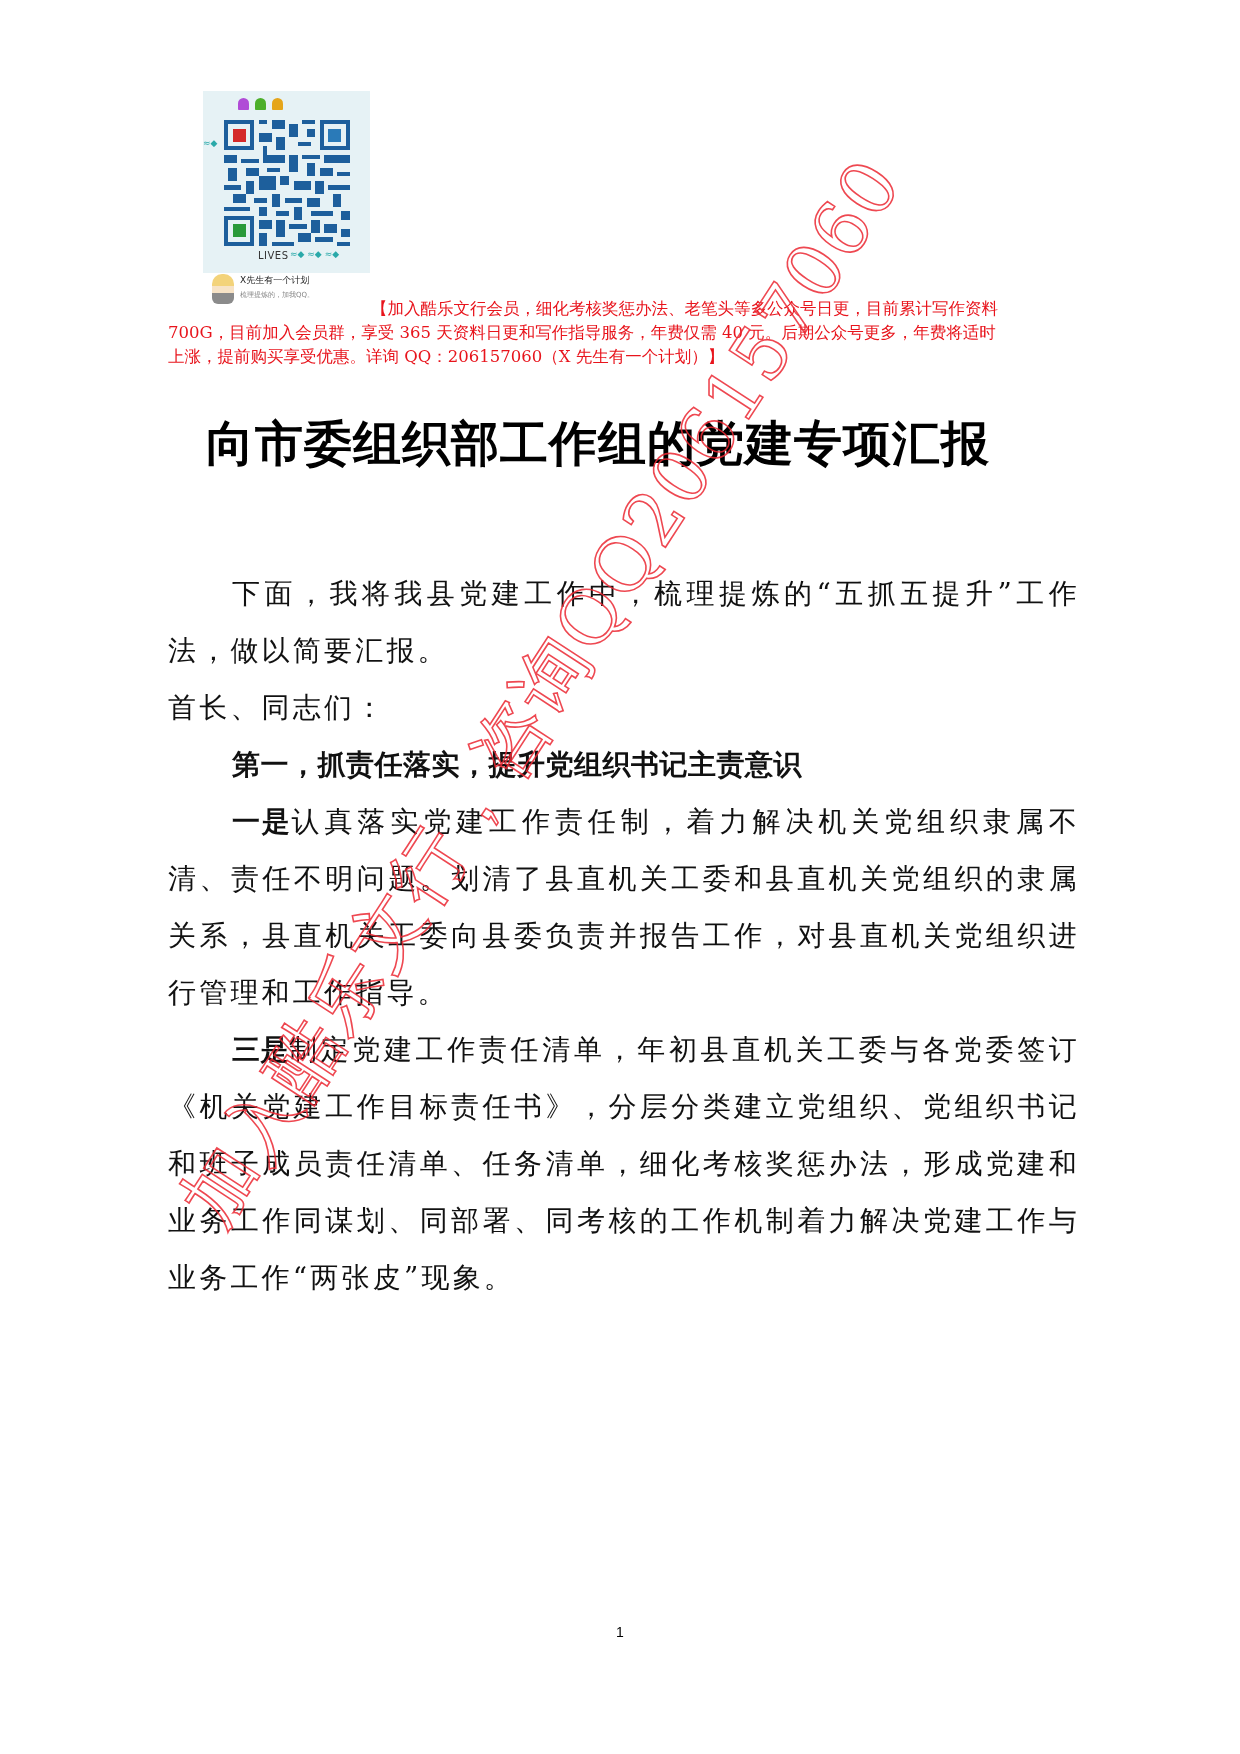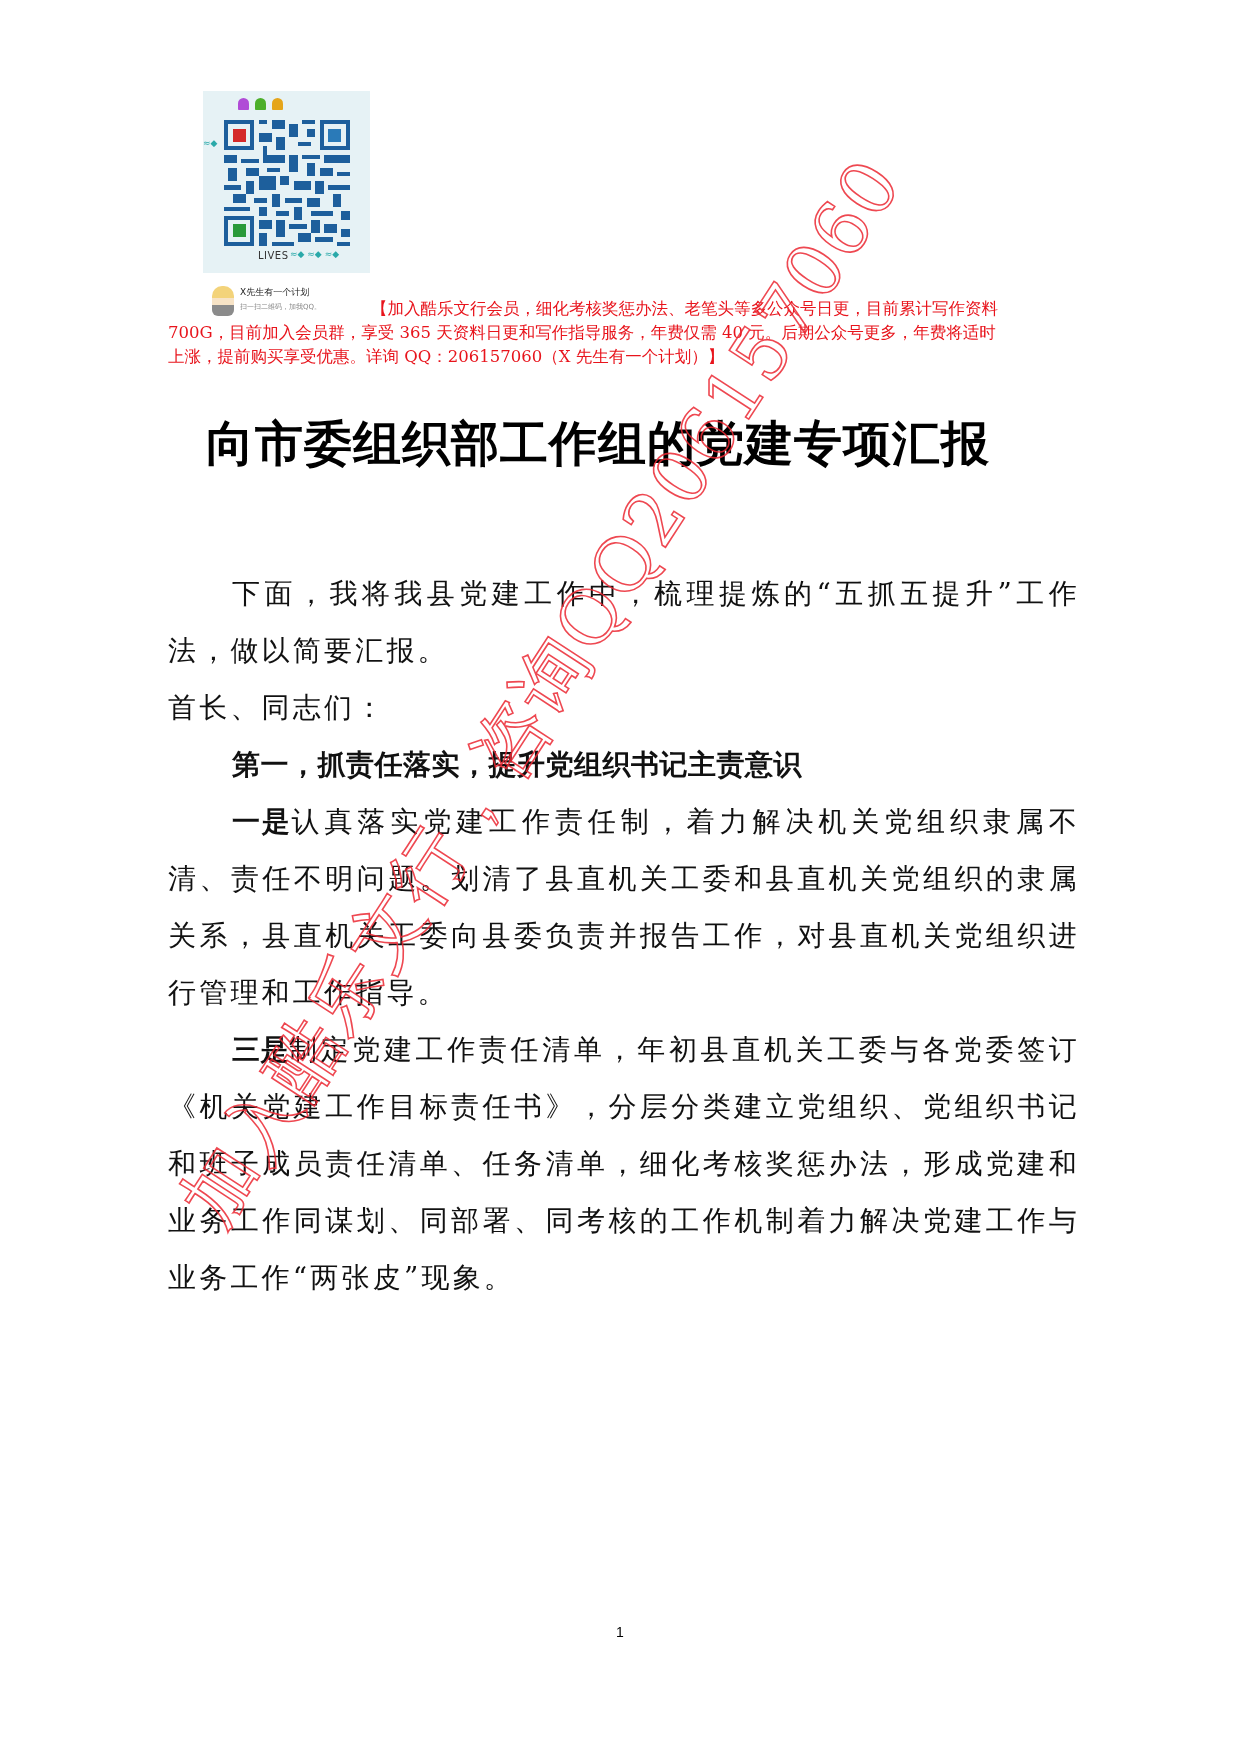--- a/index.html
+++ b/index.html
@@ -8,21 +8,21 @@
 
     .page { position: absolute; left: 0; top: 0; width: 1240px; height: 1754px; background: #fff; }
 
     
     .qr-card { position: absolute; left: 203px; top: 91px; width: 167px; height: 182px; background: #e6f2f5; }
     .qr-ghosts { position: absolute; left: 238px; top: 98px; display: flex; gap: 6px; }
     .ghost { width: 11px; height: 12px; border-radius: 6px 6px 1px 1px; }
     .qr-grid { position: absolute; left: 224px; top: 120px; width: 126px; height: 126px; }
     .qr-lives { position: absolute; left: 258px; top: 250px; font-family: "DejaVu Sans", sans-serif; font-size: 10px; color: #333; letter-spacing: 0.5px; }
     .qr-fish { position: absolute; top: 249px; font-size: 9px; color: #2aa9a9; font-family: "DejaVu Sans", sans-serif; }
-    .qr-owner { position: absolute; left: 212px; top: 284px; width: 150px; height: 36px; }
+    .qr-owner { position: absolute; left: 212px; top: 272px; width: 150px; height: 36px; }
     .avatar { position: absolute; left: 0; top: 2px; width: 22px; height: 30px; border-radius: 10px 10px 6px 6px; background: linear-gradient(#f3d37a 0 40%, #f7e3c6 40% 65%, #8b8b8b 65% 100%); }
     .owner-name { position: absolute; left: 28px; top: 2px; font-family: "DejaVu Sans", sans-serif; font-size: 9px; color: #222; white-space: nowrap; }
     .owner-sub { position: absolute; left: 28px; top: 18px; font-family: "DejaVu Sans", sans-serif; font-size: 7px; color: #888; white-space: nowrap; }
 
     
     .promo { position: absolute; left: 168px; top: 297px; width: 912px; font-family: "DejaVu Serif", serif; font-size: 16.5px; line-height: 24px; color: #e8141c; }
     .promo-line { white-space: nowrap; display: block; }
     .promo-line.first { padding-left: 203px; }
 
     
@@ -118,21 +118,21 @@
         <rect x="26" y="28" width="3" height="1"></rect>
     </g>
   </svg>
   <span class="qr-fish" style="left:203px; top:138px;">≈◆</span>
   <span class="qr-lives">LIVES</span>
   <span class="qr-fish" style="left:290px;">≈◆ ≈◆ ≈◆</span>
 
   <div class="qr-owner">
     <div class="avatar"></div>
     <div class="owner-name">X先生有一个计划</div>
-    <div class="owner-sub">扫一扫二维码，加我QQ。</div>
+    <div class="owner-sub">梳理提炼的，加我QQ。</div>
   </div>
 
   <div class="promo">
     <span class="promo-line first">【加入酷乐文行会员，细化考核奖惩办法、老笔头等多公众号日更，目前累计写作资料</span>
     <span class="promo-line">700G，目前加入会员群，享受 365 天资料日更和写作指导服务，年费仅需 40 元。后期公众号更多，年费将适时</span>
     <span class="promo-line">上涨，提前购买享受优惠。详询 QQ：206157060（X 先生有一个计划）】</span>
   </div>
 
   <h1 class="title">向市委组织部工作组的党建专项汇报</h1>
 

